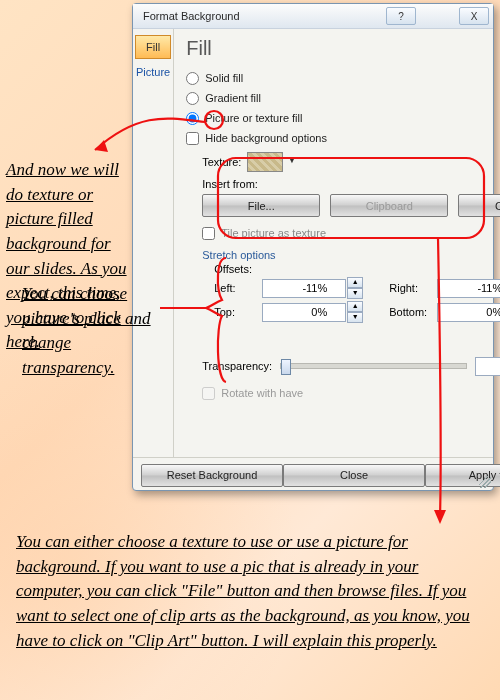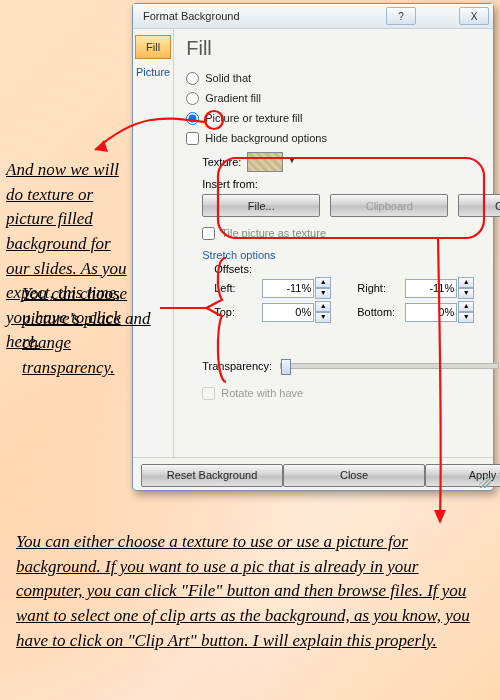--- a/index.html
+++ b/index.html
@@ -105,21 +105,21 @@
   }
   .btn.disabled { color:#9a9a9a; }
   .subhead { color:#2a5a9a; margin:6px 0 2px 0; }
   .offsets { margin-left:12px; }
   .offrow { display:flex; align-items:center; gap:8px; margin:2px 0;}
   .offrow .olbl { width:40px; }
   .spin {
     display:flex; align-items:center;
   }
   .spin input {
-    width:46px; height:17px; font-size:11px; text-align:right; padding:0 2px;
+    width:46px; height:17px; font-size:11px; text-align:right; padding:0 18px;
     border:1px solid #9aaac0;
   }
   .spinbtns {
     display:flex; flex-direction:column; margin-left:1px;
   }
   .spinbtns div{
     width:14px; height:9px; border:1px solid #9aaac0; font-size:7px; line-height:7px;
     text-align:center; background:linear-gradient(#fafcff,#d7e3ef);
   }
   .transrow { display:flex; align-items:center; gap:8px; margin-top:32px;}
@@ -175,21 +175,21 @@
   <div class="body">
     <div class="sidebar">
       <div class="sidetab sel">Fill</div>
       <div class="sidetab link">Picture</div>
     </div>
     <div class="panel">
       <h2>Fill</h2>
 
       <label class="radio">
         <input type="radio" name="fill" style="">
-        <span>Solid that</span>
+        <span>Solid fill</span>
       </label>
       <label class="radio">
         <input type="radio" name="fill" style="">
         <span>Gradient fill</span>
       </label>
       <label class="radio">
         <input type="radio" name="fill" checked="" style="">
         <span>Picture or texture fill</span>
       </label>
       <label class="check">

